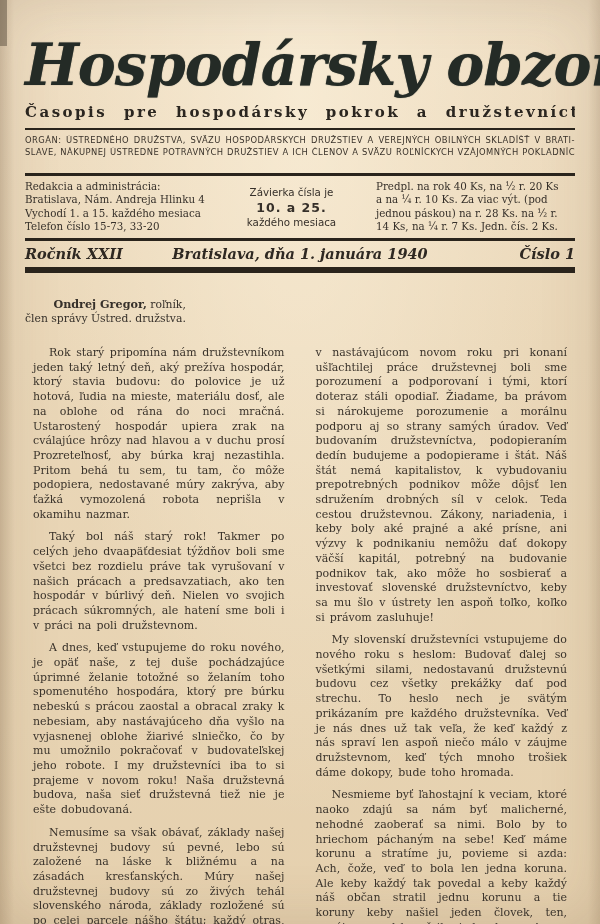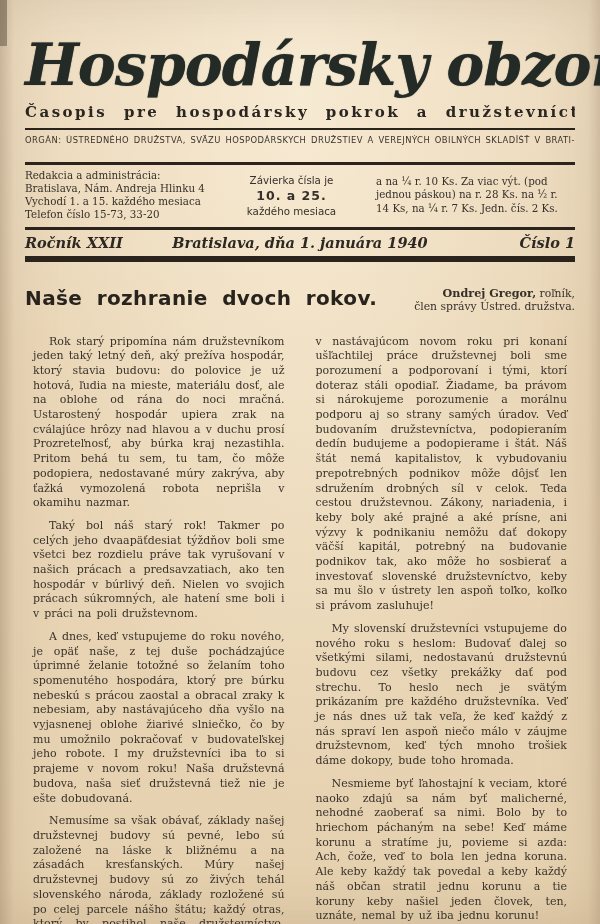--- a/index.html
+++ b/index.html
@@ -102,56 +102,57 @@
 
 <div class="page">
   <div class="notch"></div>
 
   <header>
     <h1 class="masthead-title">Hospodársky obzor</h1>
     <div class="subtitle">Časopis pre hospodársky pokrok a družstevníctvo</div>
     <div class="rule rule-2"></div>
     <div class="organ">
       <div>ORGÁN: ÚSTREDNÉHO DRUŽSTVA, SVÄZU HOSPODÁRSKYCH DRUŽSTIEV A VEREJNÝCH OBILNÝCH SKLADÍŠŤ V BRATI-</div>
+      <div>SLAVE, NÁKUPNEJ ÚSTREDNE POTRAVNÝCH DRUŽSTIEV A ICH ČLENOV A SVÄZU ROĽNÍCKYCH VZÁJOMNÝCH POKLADNÍC</div>
     </div>
     <div class="rule rule-3"></div>
 
     <div class="infobar">
       <div class="cell cell-left">
         <div>Redakcia a administrácia:</div>
         <div>Bratislava, Nám. Andreja Hlinku 4</div>
         <div>Vychodí 1. a 15. každého mesiaca</div>
         <div>Telefon číslo 15-73, 33-20</div>
       </div>
       <div class="vdiv"></div>
       <div class="cell cell-mid">
         <div>Závierka čísla je</div>
         <div class="closing-dates">10. a 25.</div>
         <div>každého mesiaca</div>
       </div>
       <div class="vdiv"></div>
       <div class="cell cell-right">
+        <div>Predpl. na rok 40 Ks, na ½ r. 20 Ks</div>
         <div>a na ¼ r. 10 Ks. Za viac výt. (pod</div>
         <div>jednou páskou) na r. 28 Ks. na ½ r.</div>
         <div>14 Ks, na ¼ r. 7 Ks. Jedn. čís. 2 Ks.</div>
       </div>
     </div>
     <div class="rule rule-3"></div>
 
     <div class="dateline">
       <span class="vol">Ročník XXII</span>
       <span class="date">Bratislava, dňa 1. januára 1940</span>
       <span class="issue">Číslo 1</span>
     </div>
     <div class="rule rule-6"></div>
   </header>
 
   <article>
     <div class="art-head">
-      <h2 class="art-title">Naše rozhranie dvoch rokov.</h2>
       <div class="author">
         <div><b>Ondrej Gregor,</b><span> roľník,</span></div>
         <div>člen správy Ústred. družstva.</div>
       </div>
     </div>
 
     <div class="cols">
       <div class="col">
         <p>Rok starý pripomína nám družstevníkom jeden taký letný deň, aký prežíva hospodár, ktorý stavia budovu: do polovice je už hotová, ľudia na mieste, materiálu dosť, ale na oblohe od rána do noci mračná. Ustarostený hospodár upiera zrak na cválajúce hrôzy nad hlavou a v duchu prosí Prozreteľnosť, aby búrka kraj nezastihla. Pritom behá tu sem, tu tam, čo môže podopiera, nedostavané múry zakrýva, aby ťažká vymozolená robota neprišla v okamihu nazmar.</p>
         <p>Taký bol náš starý rok! Takmer po celých jeho dvaapäťdesiat týždňov boli sme všetci bez rozdielu práve tak vyrušovaní v našich prácach a predsavzatiach, ako ten hospodár v búrlivý deň. Nielen vo svojich prácach súkromných, ale hatení sme boli i v práci na poli družstevnom.</p>

